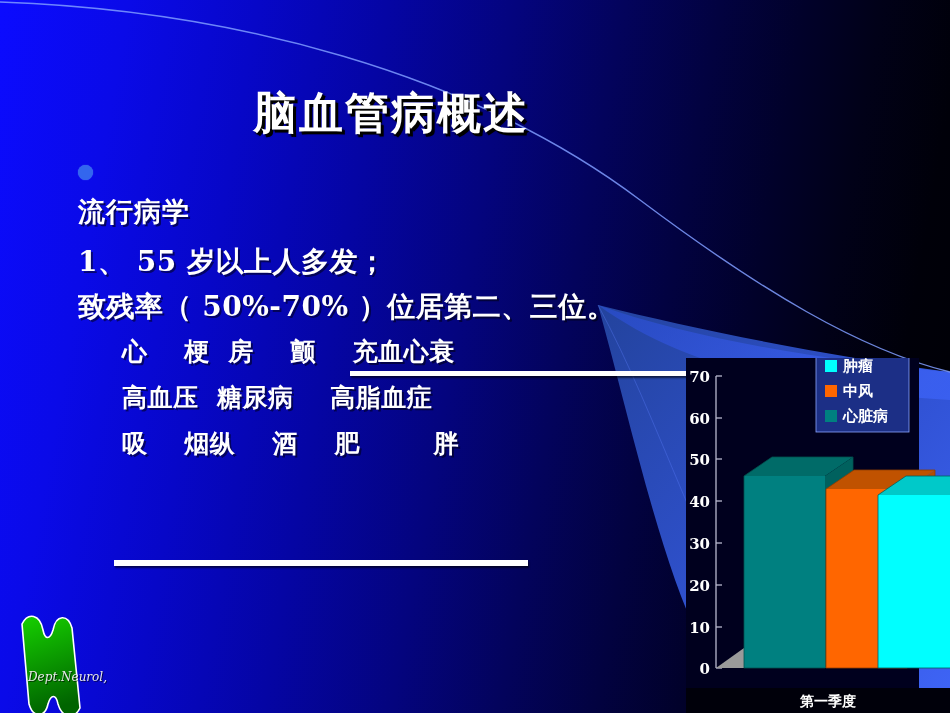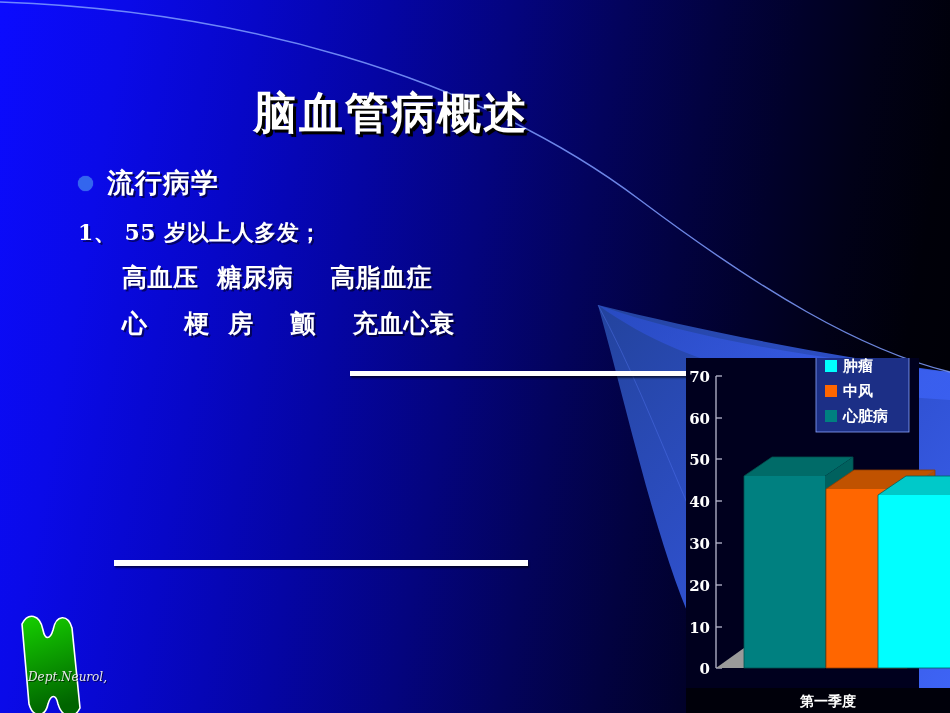--- a/index.html
+++ b/index.html
@@ -59,42 +59,42 @@
   
   .body-block {
     position: absolute;
     left: 78px;
     top: 165px;
     width: 640px;
     color: #ffffff;
   }
   .bullet-line {
     display: flex;
-    align-items: center;
     gap: 14px;
     margin-bottom: 9px;
+    flex-direction: column;
   }
   .bullet-dot {
     width: 15px;
     height: 15px;
     border-radius: 50%;
     background: #3366ee;
     flex: 0 0 auto;
     box-shadow: 0 0 1px #5577ff;
   }
   .bullet-text {
     font-family: "DejaVu Serif", "Liberation Serif", serif;
     font-size: 27px;
     font-weight: bold;
     letter-spacing: 1px;
     text-shadow: 2px 2px 0 rgba(0,0,0,0.55);
   }
   .ptext {
     font-family: "DejaVu Serif", "Liberation Serif", serif;
-    font-size: 22px;
+    font-size: 28px;
     font-weight: bold;
     line-height: 45px;
     letter-spacing: 0.5px;
     white-space: nowrap;
     text-shadow: 2px 2px 0 rgba(0,0,0,0.5);
   }
   .ptext.indent1 { padding-left: 40px; }
   .riskrow {
     font-family: "DejaVu Serif", "Liberation Serif", serif;
     font-size: 25px;
@@ -201,22 +201,24 @@
   </svg>
 
   <div class="title">脑血管病概述</div>
 
   <div class="body-block">
     <div class="bullet-line">
       <span class="bullet-dot"></span>
       <span class="bullet-text">流行病学</span>
     </div>
     <div class="ptext">1、 55 岁以上人多发；</div>
+    <div class="ptext">致残率（ 50%-70% ）位居第二、三位。</div>
+    <div class="riskrow">心    梗  房    颤    充血心衰</div>
     <div class="riskrow">高血压  糖尿病    高脂血症</div>
-    <div class="riskrow">心    梗  房    颤    充血心衰</div>
+    <div class="riskrow">吸    烟纵    酒    肥        胖</div>
   </div>
 
   <div class="rule rule-top"></div>
   <div class="rule rule-bot"></div>
 
   <div class="chart">
     <svg width="300" height="355" viewBox="0 0 300 355">
 
       <rect x="0" y="0" width="233" height="330" fill="#00001e"></rect>
       <rect x="0" y="330" width="300" height="25" fill="#00000a"></rect>

